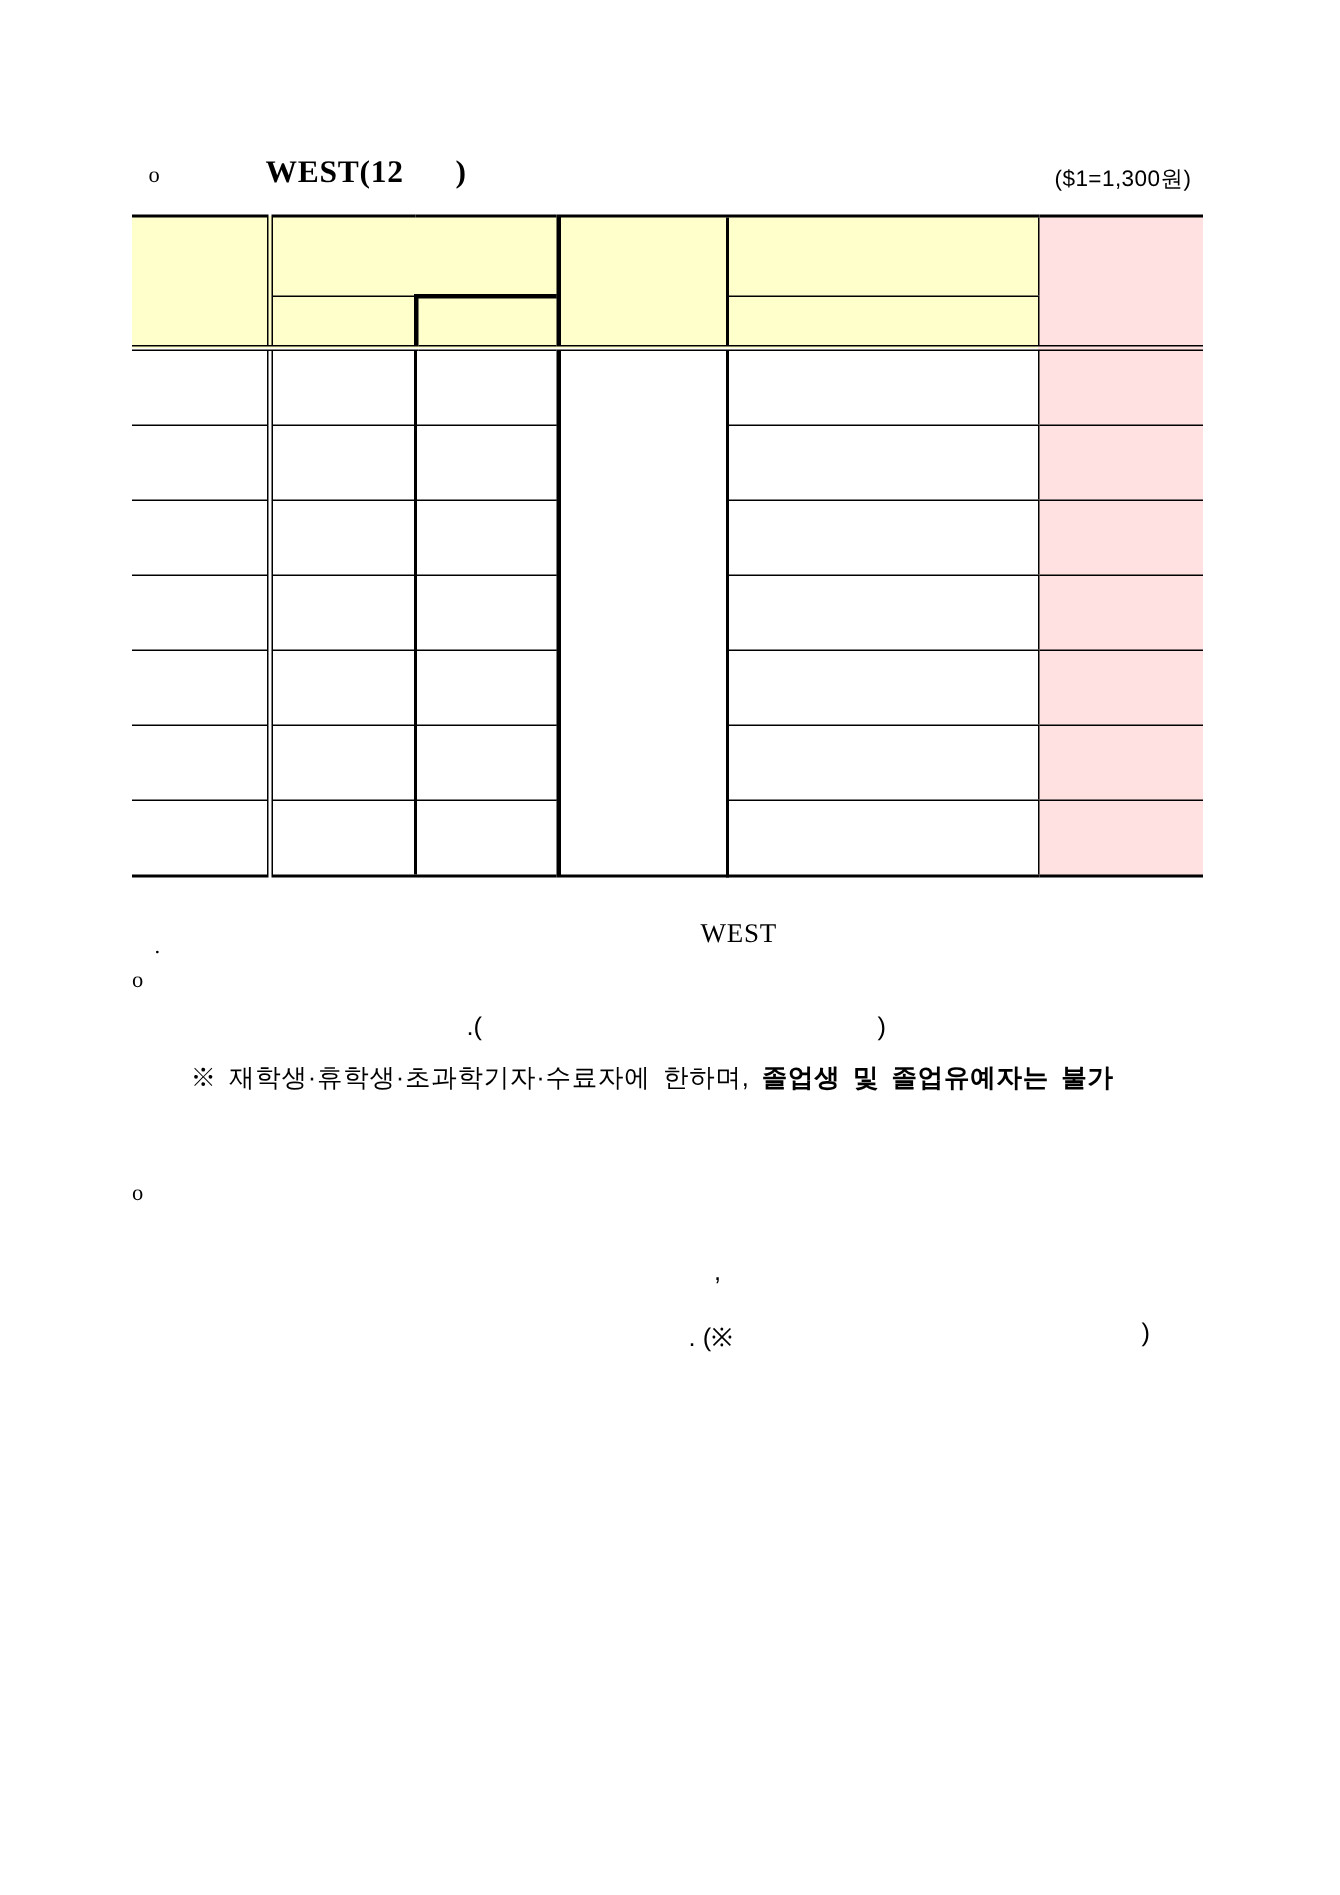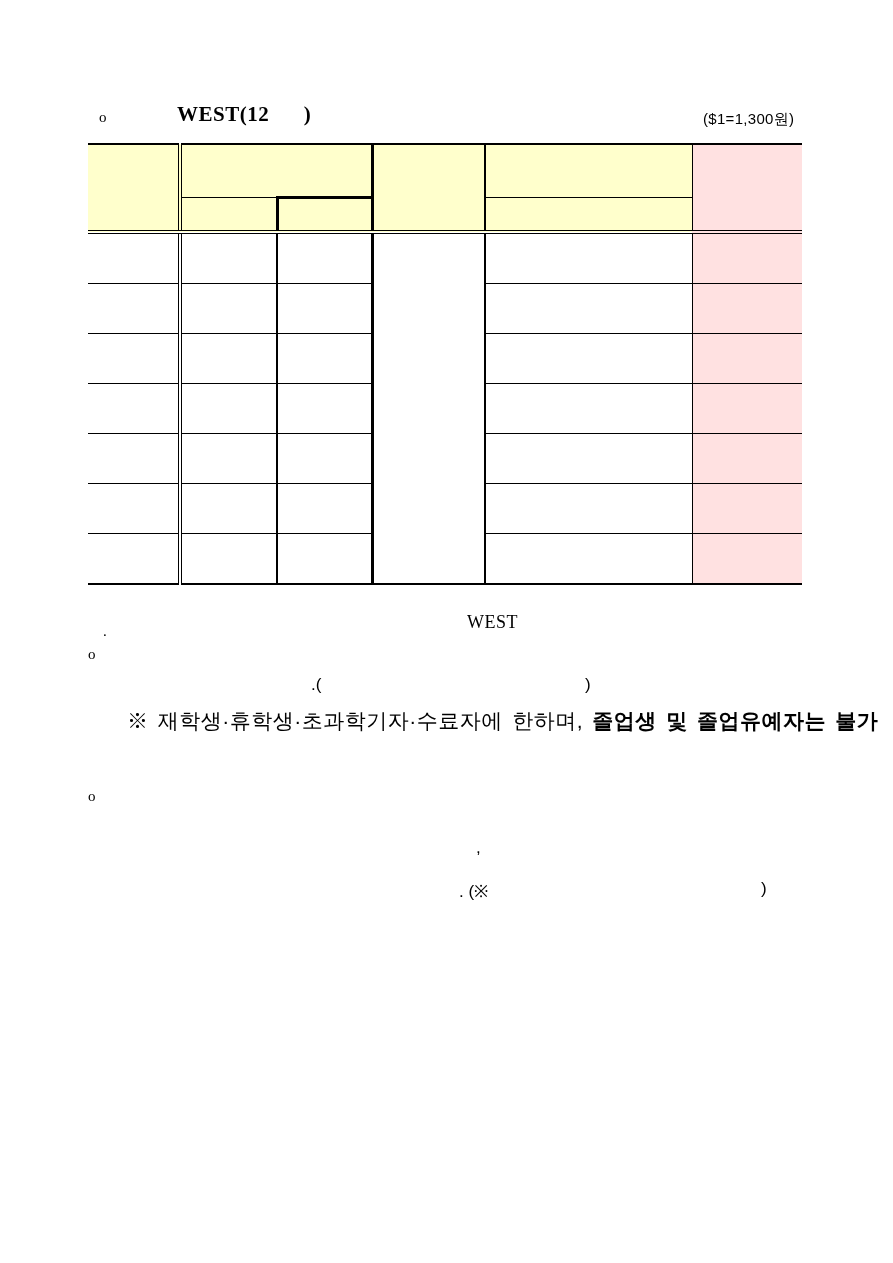--- a/index.html
+++ b/index.html
@@ -43,21 +43,21 @@
   
   .sub-split-thin { border-bottom: 1px solid #000; }
   .c3sub { border-top: 3px solid #000 !important; border-left: 3px solid #000; }
 
   
   .stray-period { left: 103px; top: 623px; font: 15px "Liberation Serif", serif; }
   .n1-bullet  { left: 88px;  top: 646px; font: 15px "Liberation Serif", serif; }
   .n1-west    { left: 456px; top: 612px; font: 18px "Liberation Serif", serif; letter-spacing: 0.5px; margin-left: 11px; }
   .n1-popen   { left: 311px; top: 675px; font: 17px "Liberation Sans", sans-serif; }
   .n1-pclose  { left: 585px; top: 675px; font: 17px "Liberation Sans", sans-serif; }
-  .ref-line   { font-size: 21px; letter-spacing: 0.5px; word-spacing: 3px; }
+  .ref-line   { font-size: 17px; letter-spacing: 0.5px; word-spacing: 3px; }
   .ref1 { left: 127px; top: 707px; }
   .ref2 { left: 127px; top: 741px; }
   .ref-line b { font-weight: bold; }
   .n2-bullet  { left: 88px;  top: 788px; font: 15px "Liberation Serif", serif; }
   .n2-comma   { left: 476px; top: 838px; font: 17px "Liberation Sans", sans-serif; }
   .n2-tail    { left: 459px; top: 879px; font: 17px "Liberation Sans", sans-serif; }
   .n2-pclose  { left: 761px; top: 879px; font: 17px "Liberation Sans", sans-serif; }
 </style>
 </head>
 <body>

